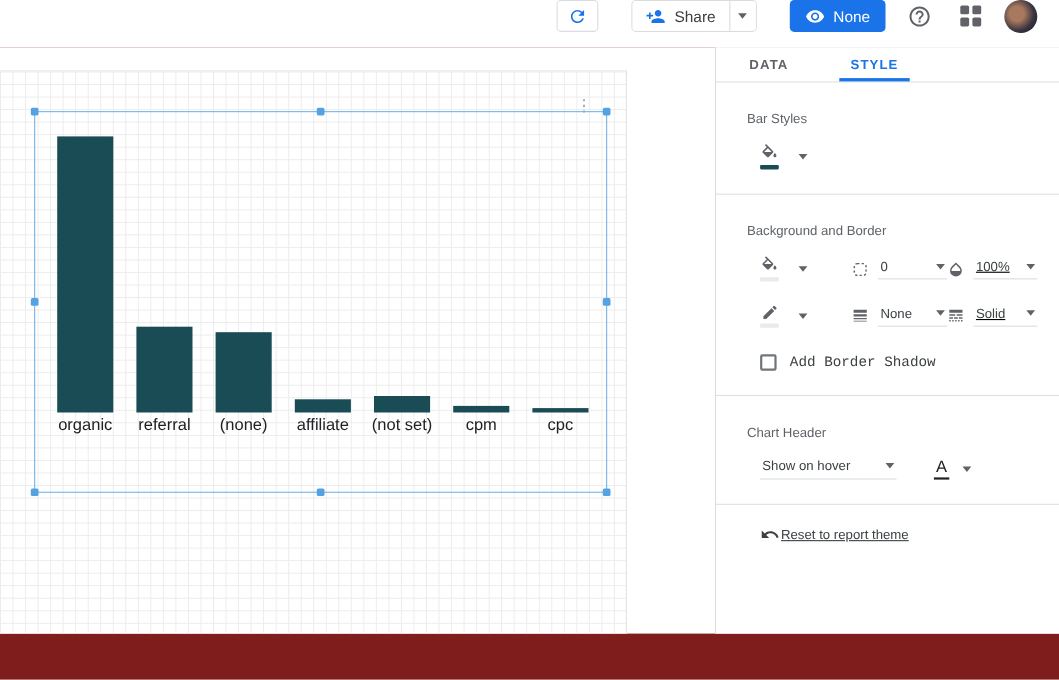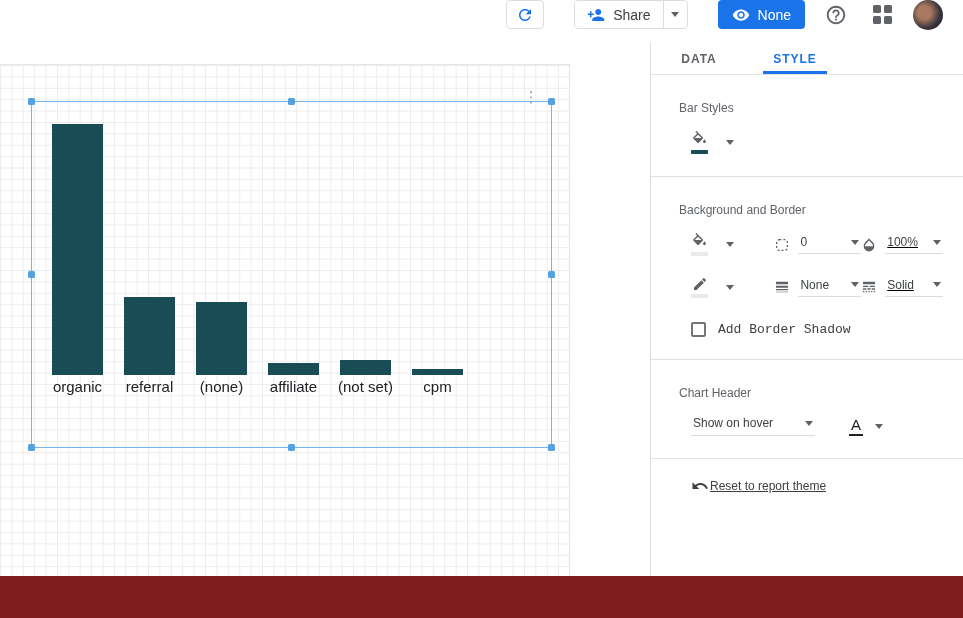--- a/index.html
+++ b/index.html
@@ -169,20 +169,24 @@
               <div class="bar-label">affiliate</div>
             </div>
             <div class="bar-group">
               <div class="bar" style="height: 15px; background: rgb(26, 76, 85);"></div>
               <div class="bar-label">(not set)</div>
             </div>
             <div class="bar-group">
               <div class="bar" style="height: 6px; background: rgb(26, 76, 85);"></div>
               <div class="bar-label">cpm</div>
             </div>
+            <div class="bar-group">
+              <div class="bar" style="height: 4px; background: rgb(26, 76, 85);"></div>
+              <div class="bar-label">cpc</div>
+            </div>
           </div>
       </div>
     </div>
 
     <aside class="panel">
       <div class="tabs">
         <div class="tab">
           <span>DATA</span>
         </div>
         <div class="tab active">

